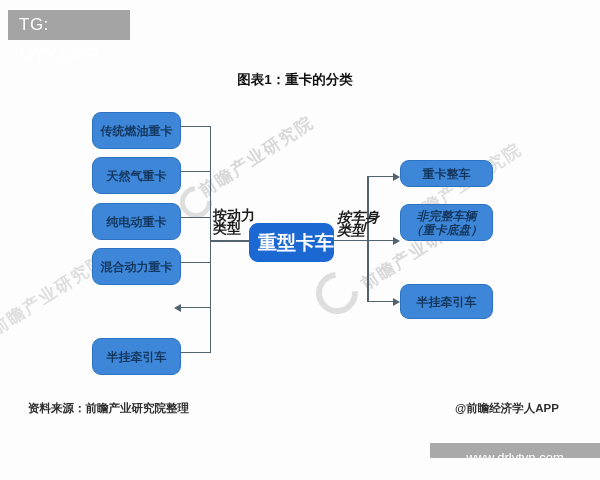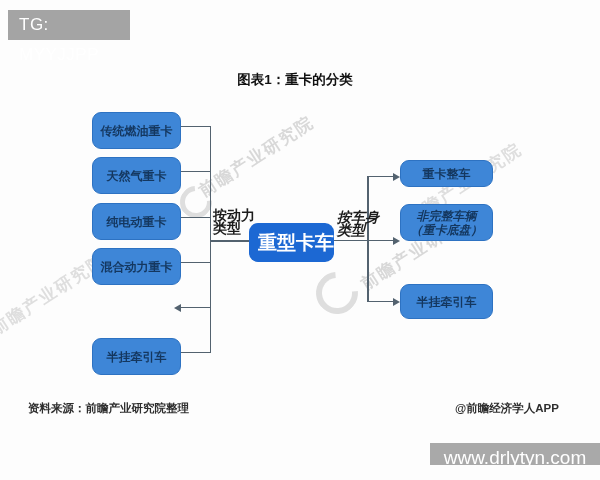--- a/index.html
+++ b/index.html
@@ -52,22 +52,22 @@
   .arr.r{border-top:4px solid transparent;border-bottom:4px solid transparent;border-left:7px solid #53626f;}
   
   .branch-label{
     position:absolute;font-size:14px;font-weight:bold;color:#1c1c1c;line-height:13px;z-index:2;
   }
   
   .src{position:absolute;left:28px;top:401px;font-size:11.5px;font-weight:600;color:#2e2e2e;}
   .credit{position:absolute;left:455px;top:401px;font-size:11.5px;font-weight:600;color:#2e2e2e;}
   
   .site-bar{
-    position:absolute;left:430px;top:443px;width:170px;height:22px;
-    background:#a9a9a9;color:#ffffff;font-size:19px;line-height:29px;text-align:center;z-index:3;
+    position:absolute;left:430px;top:443px;width:170px;height:15px;
+    background:#a9a9a9;color:#ffffff;font-size:13px;line-height:29px;text-align:center;z-index:3;
   }
 </style>
 </head>
 <body>
 
 <div class="stage">
 
   <div class="wm" style="left:190px;top:145px;">前瞻产业研究院</div>
   <div class="wm f2" style="left:-18px;top:283px;">前瞻产业研究院</div>
   <div class="wm" style="left:352px;top:238px;">前瞻产业研究院</div>

